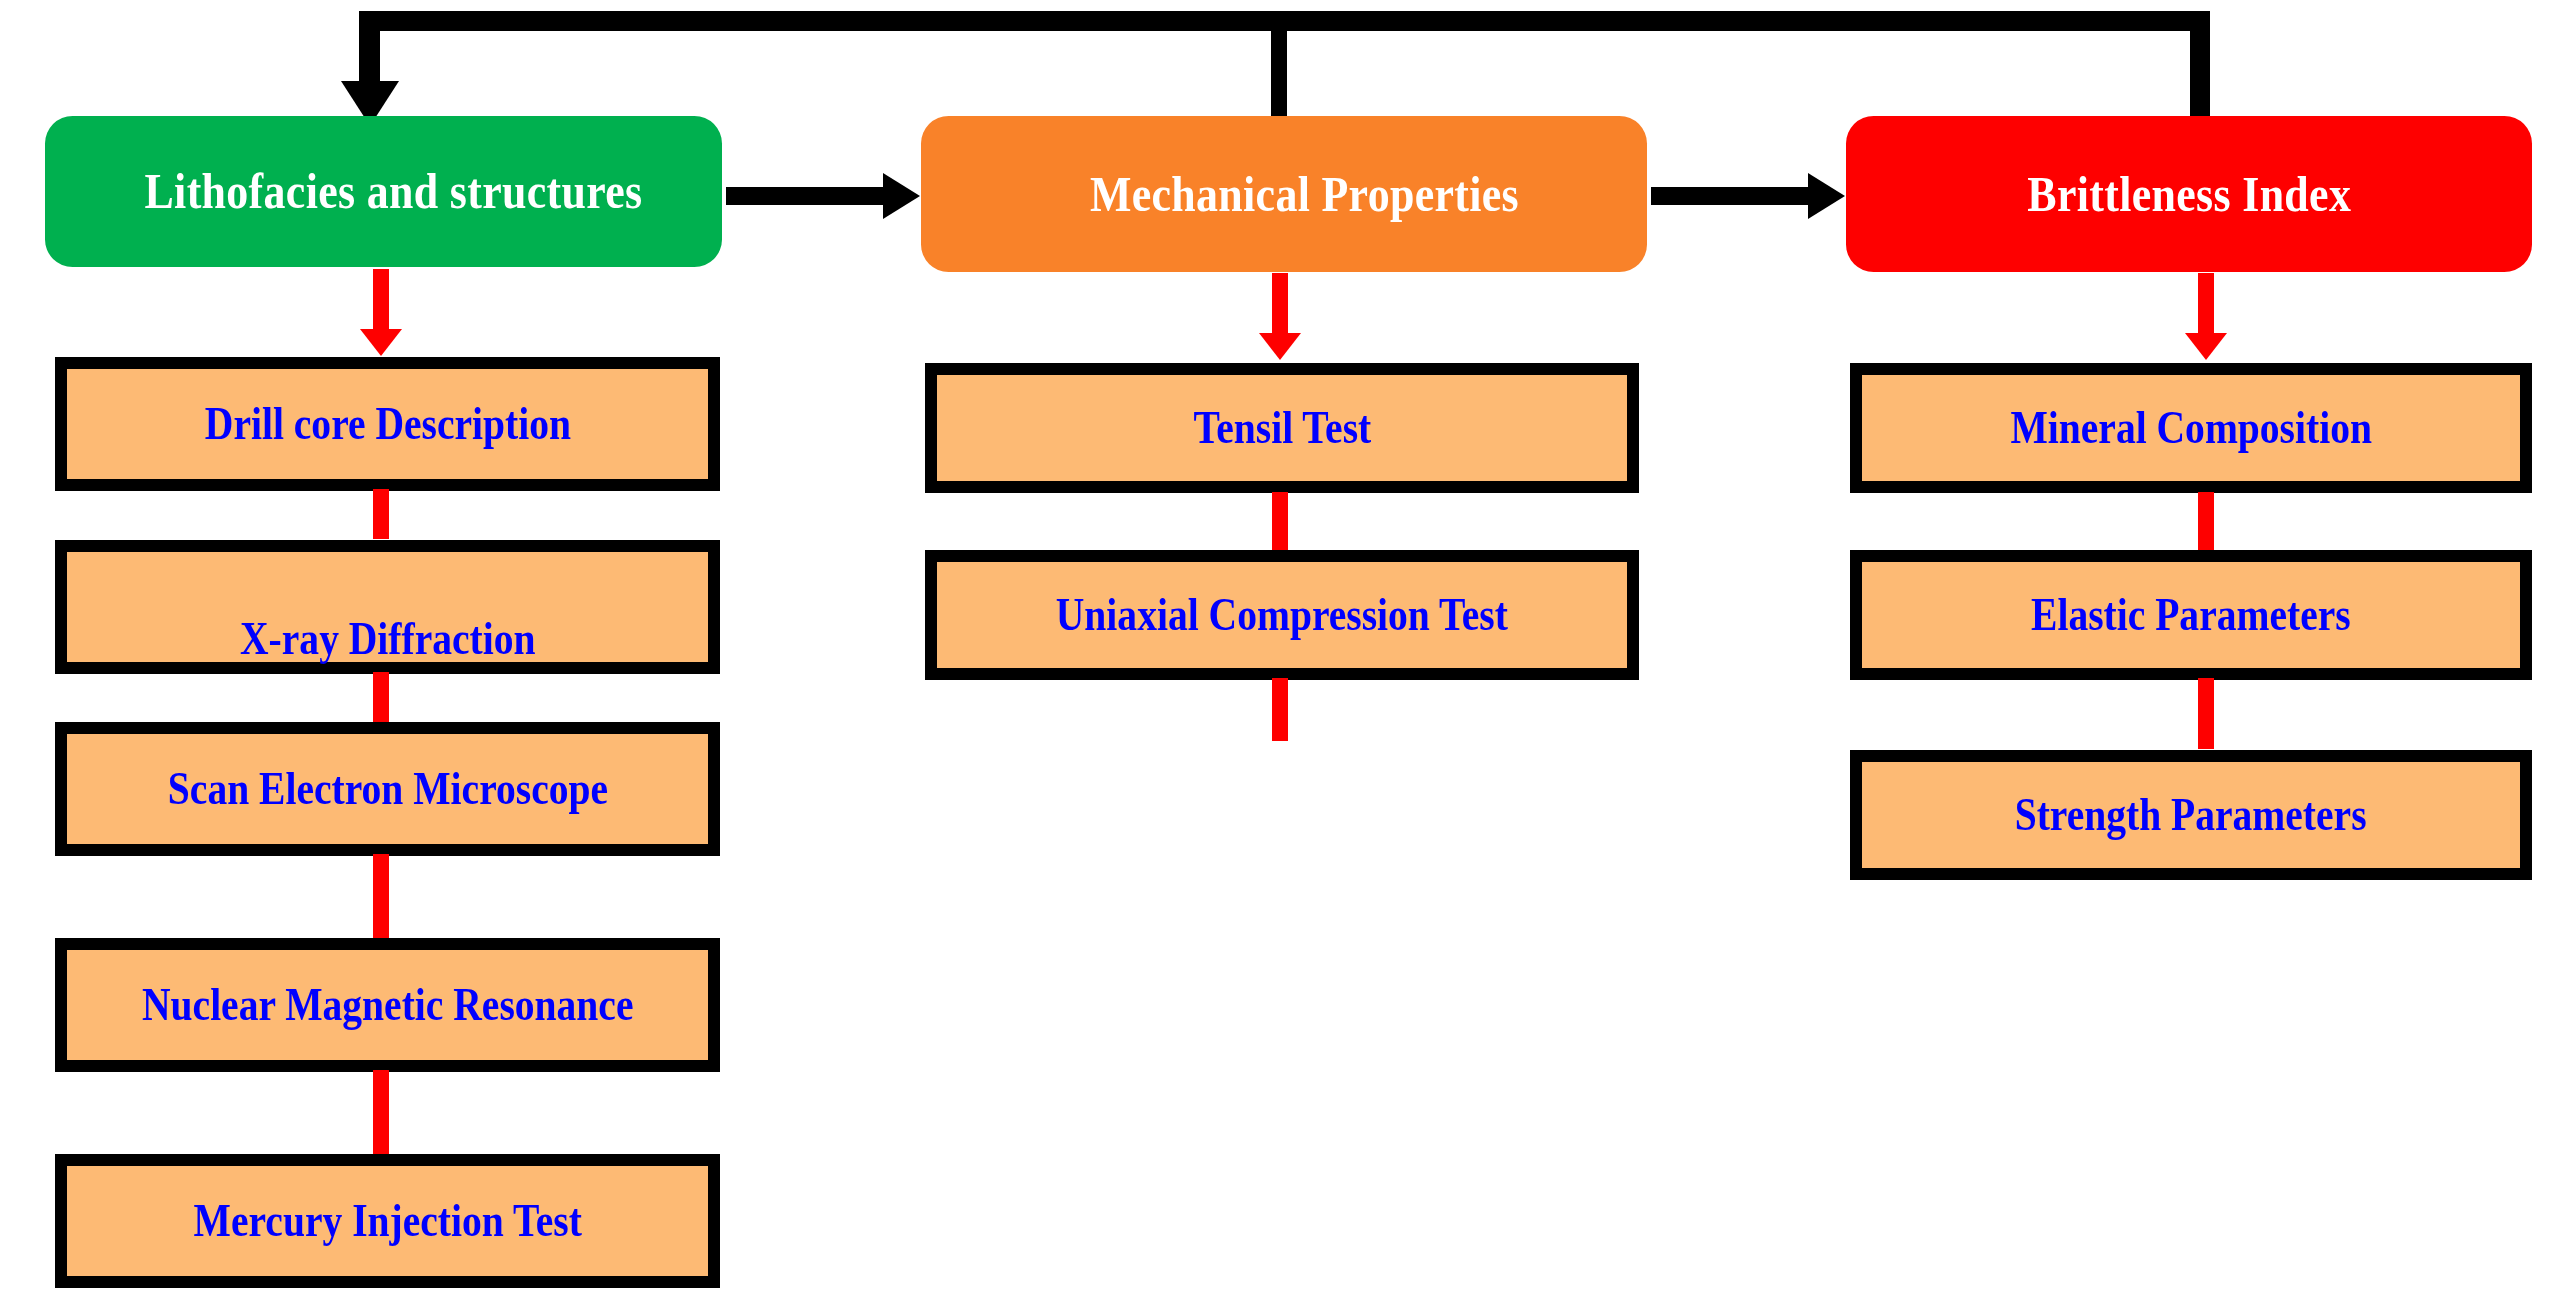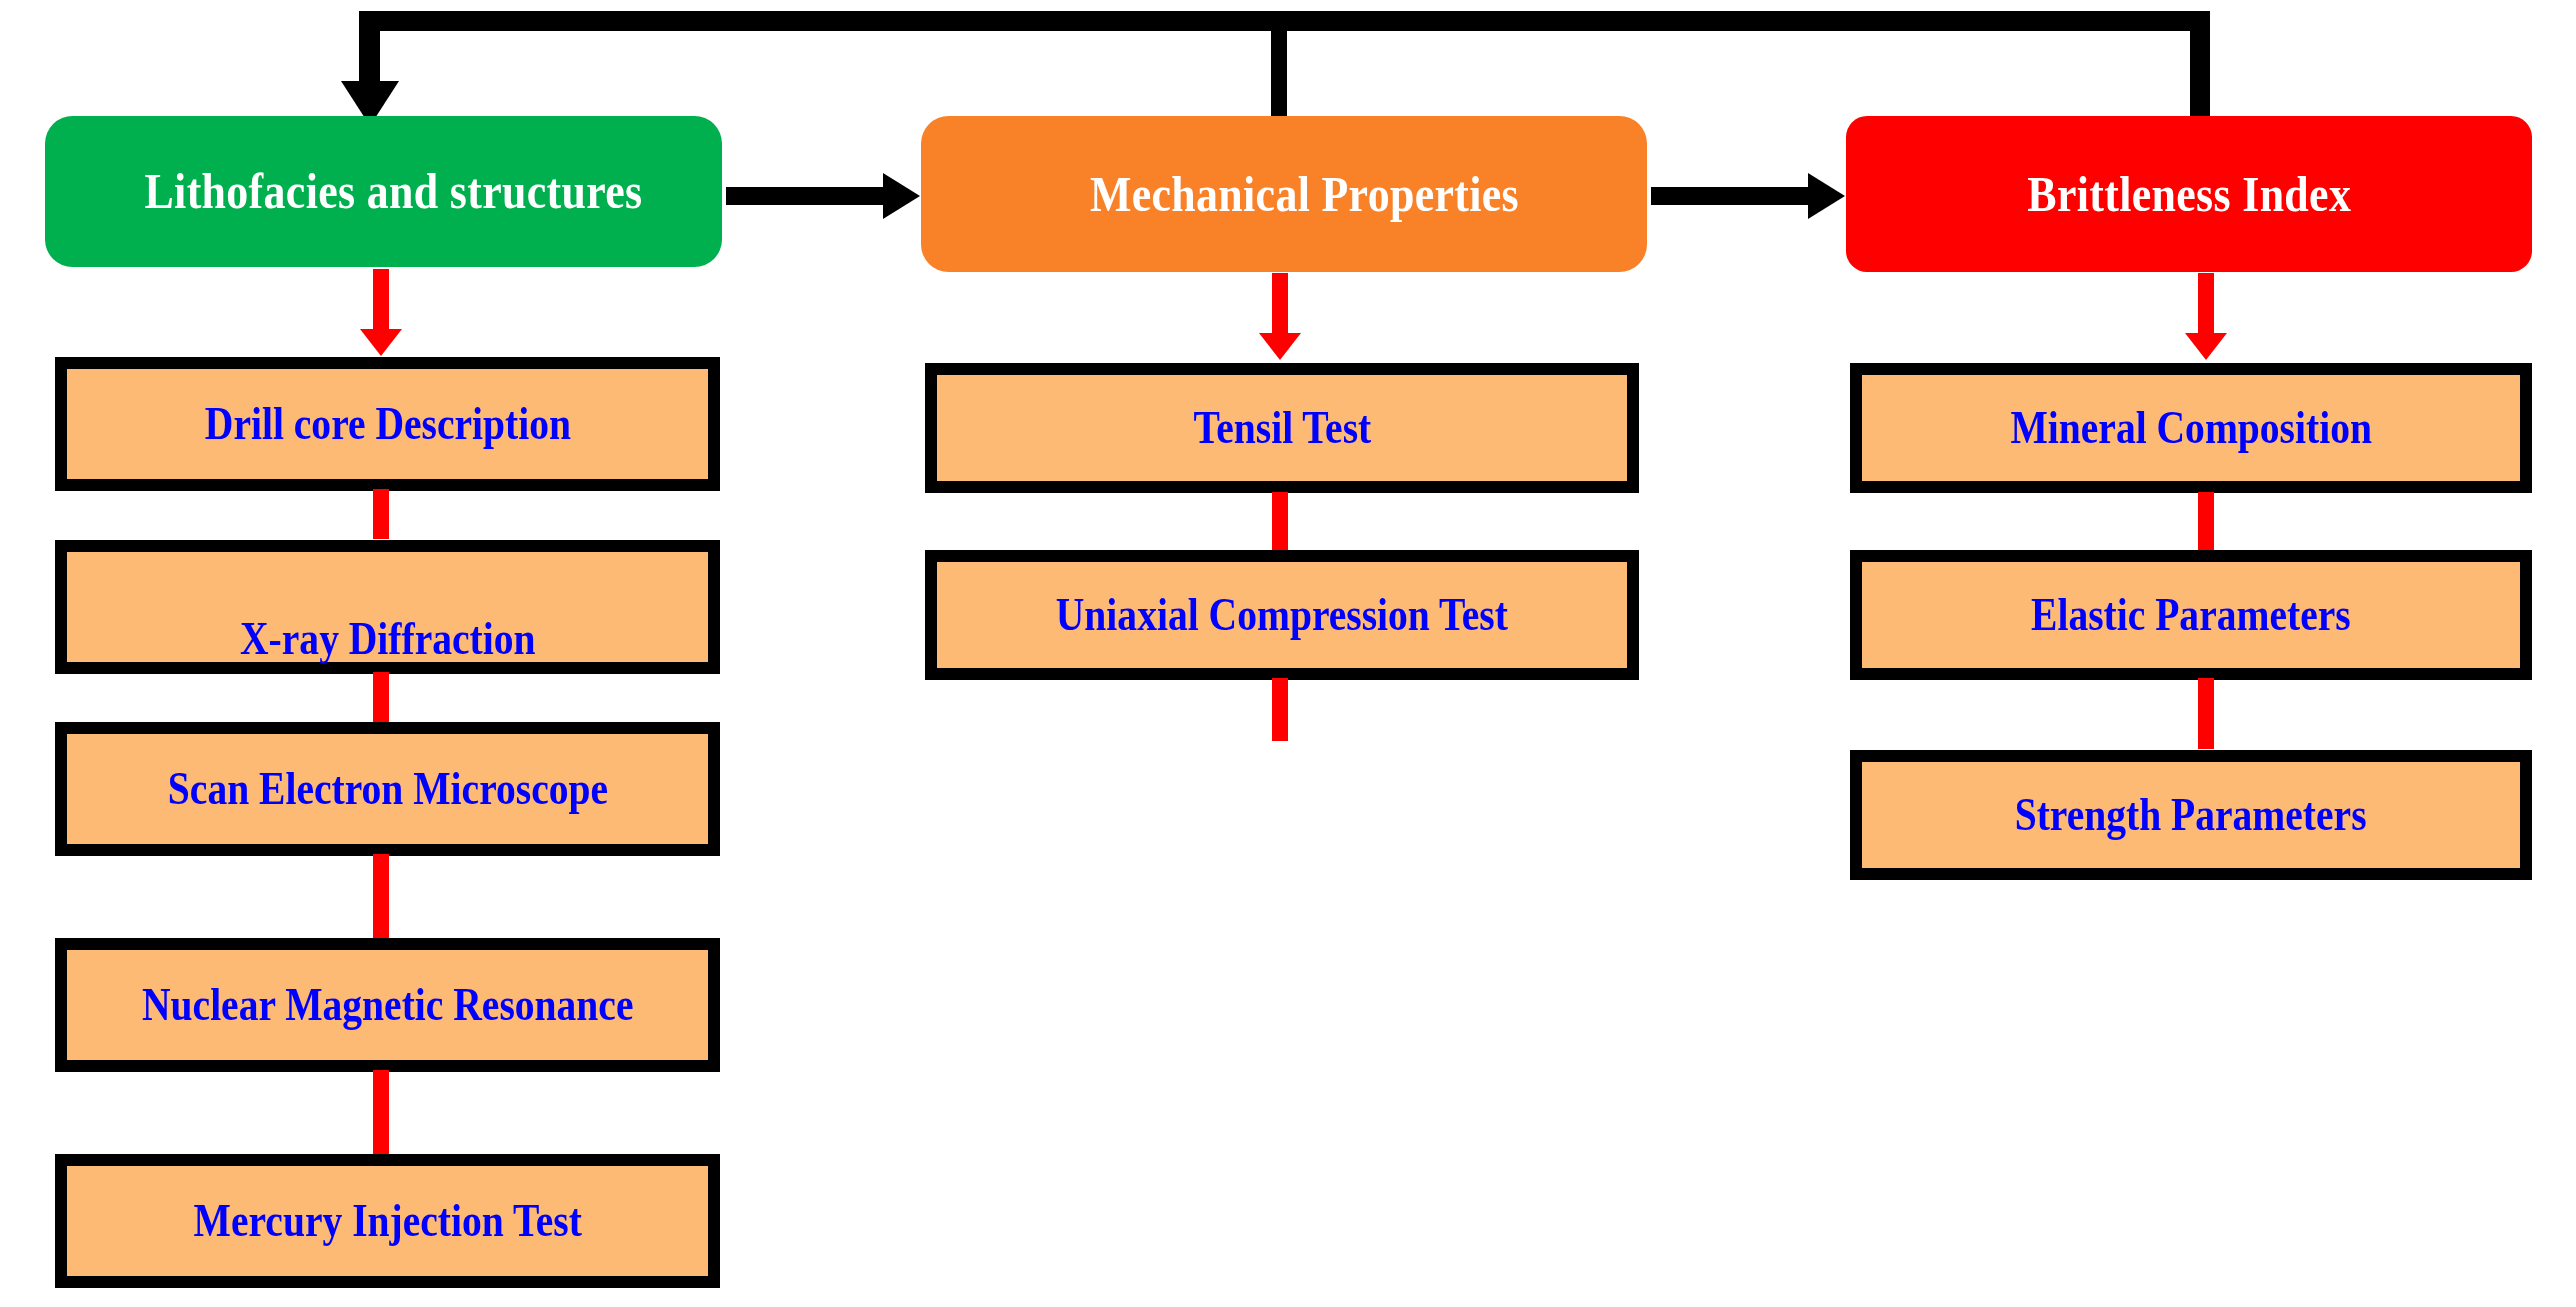--- a/index.html
+++ b/index.html
@@ -119,21 +119,21 @@
   <div class="lhead" style="left:341px; top:81px;"></div>
 
   <div class="hdr" style="left:45px; top:116px; width:677px; height:151px; background:#00b04f;padding-left:20px;">
     <span class="hdr-label">Lithofacies and structures</span>
   </div>
 
   <div class="hdr" style="left:921px; top:116px; width:726px; height:156px; background:#f98229;padding-left:40px;">
     <span class="hdr-label">Mechanical Properties</span>
   </div>
 
-  <div class="hdr" style="left:1846px; top:116px; width:686px; height:156px; background:#fe0000;border-radius:21px;">
+  <div class="hdr" style="left:1846px; top:116px; width:686px; height:156px; background:#fe0000;">
     <span class="hdr-label">Brittleness Index</span>
   </div>
 
   <div class="hstem" style="left:726px; top:187px; width:158px; height:18px;"></div>
   <div class="hhead" style="left:883px; top:173px;"></div>
 
   <div class="hstem" style="left:1651px; top:187px; width:159px; height:18px;"></div>
   <div class="hhead" style="left:1808px; top:173px;"></div>
 
   <div class="varrow-stem" style="left:373px; top:269px; width:16px; height:65px;"></div>

